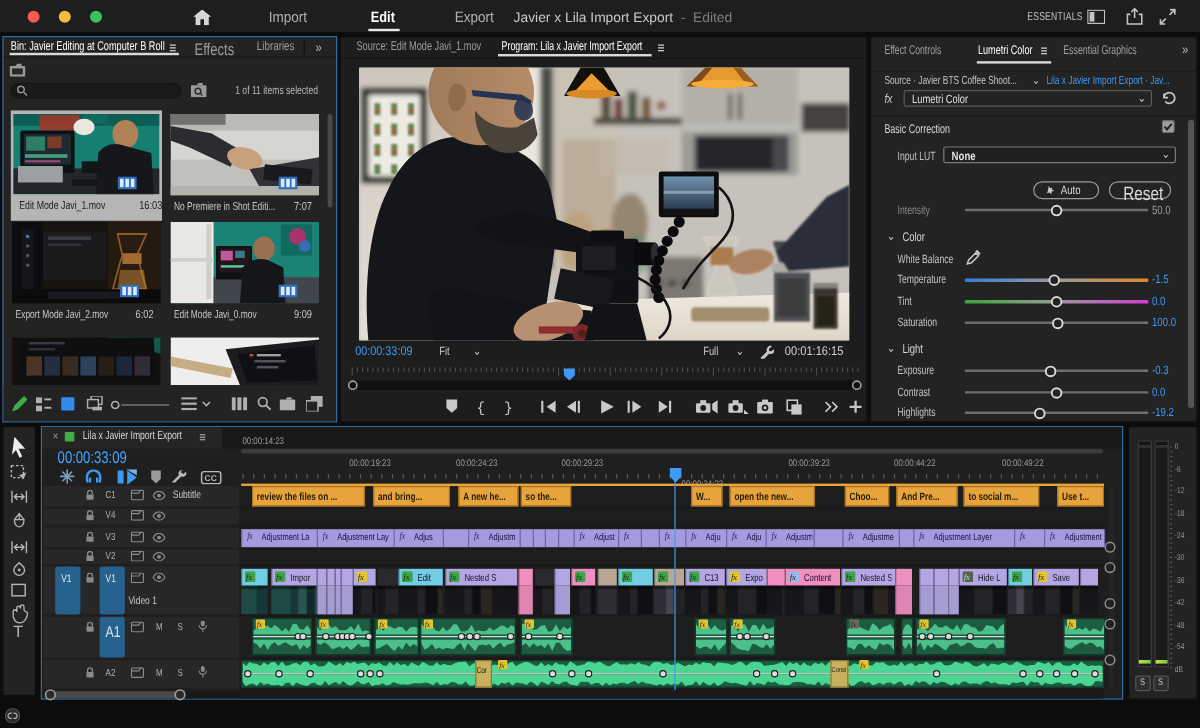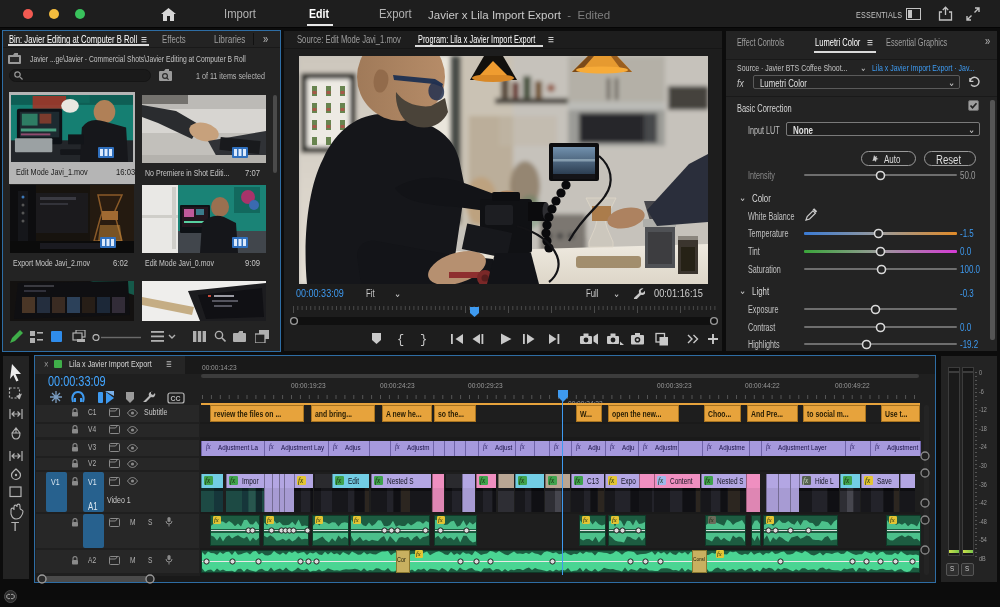--- a/index.html
+++ b/index.html
@@ -29,31 +29,30 @@
 <path d="M4 6H1.5v8h12V6H11" fill="none" stroke="#c3c3c3" stroke-width="1.3"></path>
       <path d="M7.5 9V1.5M4.8 4L7.5 1.2 10.2 4" fill="none" stroke="#c3c3c3" stroke-width="1.3"></path>
     </svg>
 <svg class="abs" style="left:966px;top:7px" width="14" height="14" viewBox="0 0 14 14">
 <path d="M8.5 5.5L13 1M9 1h4v4M5.5 8.5L1 13M1 9v4h4" fill="none" stroke="#c3c3c3" stroke-width="1.4"></path>
     </svg>
 <div class="abs" style="left:2px;top:30px;width:279px;height:322px;background:#232323;border:1px solid #2e6da4"></div>
 <div class="abs txt" style="left:9px;top:34px;font-size:10.5px;color:#ffffff"><span style="display:inline-block;transform:scaleX(0.73);transform-origin:0 0;white-space:nowrap">Bin: Javier Editing at Computer B Roll</span></div>
 <div class="abs" style="left:8px;top:44px;width:141px;height:2px;background:#d9d9d9"></div>
 <div class="abs txt" style="left:141px;top:33px;font-size:13px;color:#cccccc"><span style="display:inline-block;transform:scaleX(0.78);transform-origin:0 0;white-space:nowrap">≡</span></div>
-<div class="abs txt" style="left:162px;top:34px;font-size:10px;color:#9e9e9e"><span style="display:inline-block;transform:scaleX(0.78);transform-origin:0 0;white-space:nowrap">Effects</span></div>
+<div class="abs txt" style="left:162px;top:34px;font-size:14px;color:#9e9e9e"><span style="display:inline-block;transform:scaleX(0.78);transform-origin:0 0;white-space:nowrap">Effects</span></div>
 <div class="abs txt" style="left:214px;top:34px;font-size:10.5px;color:#9e9e9e"><span style="display:inline-block;transform:scaleX(0.78);transform-origin:0 0;white-space:nowrap">Libraries</span></div>
 <div class="abs" style="left:253px;top:33px;width:1px;height:12px;background:#111"></div>
 <div class="abs txt" style="left:263px;top:33px;font-size:12px;color:#b5b5b5"><span style="display:inline-block;transform:scaleX(0.78);transform-origin:0 0;white-space:nowrap">»</span></div>
 <div class="abs" style="left:3px;top:47px;width:277px;height:1px;background:#191919"></div>
 <svg class="abs" style="left:8px;top:53px" width="14" height="11" viewBox="0 0 14 11">
 <rect x="0" y="2" width="13" height="9" rx="1" fill="#9a9a9a"></rect>
       <path d="M0 2L5 2L6.5 0L10 0L10 2Z" fill="#9a9a9a"></path>
       <rect x="2" y="4" width="9" height="5" fill="#2a2a2a"></rect>
     </svg>
-<div class="abs txt" style="left:30px;top:54px;font-size:9.8px;color:#c2c2c2"><span style="display:inline-block;transform:scaleX(0.69);transform-origin:0 0;white-space:nowrap">Javier ...ge\Javier - Commercial Shots\Javier Editing at Computer B Roll</span></div>
 <div class="abs" style="left:9px;top:69px;width:142px;height:13px;background:#1a1a1a;border-radius:7px;border:1px solid #151515"></div>
 <svg class="abs" style="left:14px;top:71px" width="9" height="9" viewBox="0 0 9 9">
 <circle cx="3.5" cy="3.5" r="2.7" fill="none" stroke="#9a9a9a" stroke-width="1.2"></circle>
       <path d="M5.6 5.6L8.5 8.5" stroke="#9a9a9a" stroke-width="1.2"></path>
     </svg>
 <svg class="abs" style="left:159px;top:69px" width="14" height="12" viewBox="0 0 14 12">
 <rect x="0" y="2" width="13" height="10" rx="1" fill="#9a9a9a"></rect>
       <path d="M0 2L5 2L6.5 0L10 0L10 2Z" fill="#9a9a9a"></path>
       <circle cx="6" cy="7" r="2.4" fill="none" stroke="#2a2a2a" stroke-width="1.2"></circle>
       <path d="M7.8 8.8L9.6 10.6" stroke="#2a2a2a" stroke-width="1.2"></path>
@@ -582,21 +581,21 @@
 <div class="abs txt" style="left:748px;top:125px;font-size:10px;color:#c2c2c2"><span style="display:inline-block;transform:scaleX(0.72);transform-origin:0 0;white-space:nowrap">Input LUT</span></div>
 <div class="abs" style="left:786px;top:122px;width:194px;height:14px;background:#1f1f1f;border:1px solid #7a7a7a;border-radius:2px"></div>
 <div class="abs txt" style="left:793px;top:125px;font-size:10px;color:#e0e0e0;font-weight:bold"><span style="display:inline-block;transform:scaleX(0.8);transform-origin:0 0;white-space:nowrap">None</span></div>
 <div class="abs txt" style="left:968px;top:123px;font-size:11px;color:#c2c2c2"><span style="display:inline-block;transform:scaleX(0.78);transform-origin:0 0;white-space:nowrap">⌄</span></div>
 <div class="abs" style="left:861px;top:151px;width:55px;height:15px;border:1px solid #9a9a9a;border-radius:8px"></div>
 <svg class="abs" style="left:869px;top:155px" width="10" height="8" viewBox="0 0 10 8">
       <path d="M0 8L6 2M5 0l1.2 1.8L8 1l-.6 2L9.6 4 7.4 4.6 7 7 5.6 5.4 3.4 6l.8-2Z" fill="#c9c9c9"></path>
     </svg>
 <div class="abs txt" style="left:884px;top:154px;font-size:10px;color:#dcdcdc"><span style="display:inline-block;transform:scaleX(0.8);transform-origin:0 0;white-space:nowrap">Auto</span></div>
 <div class="abs" style="left:924px;top:151px;width:52px;height:15px;border:1px solid #9a9a9a;border-radius:8px"></div>
-<div class="abs txt" style="left:936px;top:154px;font-size:12px;color:#dcdcdc"><span style="display:inline-block;transform:scaleX(0.8);transform-origin:0 0;white-space:nowrap">Reset</span></div>
+<div class="abs txt" style="left:936px;top:154px;font-size:16px;color:#dcdcdc"><span style="display:inline-block;transform:scaleX(0.8);transform-origin:0 0;white-space:nowrap">Reset</span></div>
 <div class="abs txt" style="left:748px;top:170px;font-size:10px;color:#8a8a8a"><span style="display:inline-block;transform:scaleX(0.72);transform-origin:0 0;white-space:nowrap">Intensity</span></div>
 <div class="abs" style="left:804px;top:174px;width:153px;height:2px;background:#6e6e6e;border-radius:1px"></div>
 <svg class="abs" style="left:875px;top:170px" width="11" height="11" viewBox="0 0 11 11">
       <circle cx="5.5" cy="5.5" r="4" fill="#232323" stroke="#d9d9d9" stroke-width="1.6"></circle>
     </svg>
 <div class="abs txt" style="left:960px;top:170px;font-size:10px;color:#9a9a9a"><span style="display:inline-block;transform:scaleX(0.8);transform-origin:0 0;white-space:nowrap">50.0</span></div>
 <div class="abs txt" style="left:739px;top:191px;font-size:11px;color:#c2c2c2"><span style="display:inline-block;transform:scaleX(0.78);transform-origin:0 0;white-space:nowrap">⌄</span></div>
 <div class="abs txt" style="left:752px;top:193px;font-size:10.5px;color:#d6d6d6"><span style="display:inline-block;transform:scaleX(0.75);transform-origin:0 0;white-space:nowrap">Color</span></div>
 <div class="abs txt" style="left:748px;top:211px;font-size:10px;color:#c2c2c2"><span style="display:inline-block;transform:scaleX(0.72);transform-origin:0 0;white-space:nowrap">White Balance</span></div>
 <svg class="abs" style="left:805px;top:208px" width="13" height="13" viewBox="0 0 13 13">
@@ -621,21 +620,21 @@
       <circle cx="5.5" cy="5.5" r="4" fill="#232323" stroke="#d9d9d9" stroke-width="1.6"></circle>
     </svg>
 <div class="abs txt" style="left:960px;top:264px;font-size:10px;color:#3e9af0"><span style="display:inline-block;transform:scaleX(0.8);transform-origin:0 0;white-space:nowrap">100.0</span></div>
 <div class="abs txt" style="left:739px;top:284px;font-size:11px;color:#c2c2c2"><span style="display:inline-block;transform:scaleX(0.78);transform-origin:0 0;white-space:nowrap">⌄</span></div>
 <div class="abs txt" style="left:752px;top:286px;font-size:10.5px;color:#d6d6d6"><span style="display:inline-block;transform:scaleX(0.75);transform-origin:0 0;white-space:nowrap">Light</span></div>
 <div class="abs txt" style="left:748px;top:304px;font-size:10px;color:#c2c2c2"><span style="display:inline-block;transform:scaleX(0.72);transform-origin:0 0;white-space:nowrap">Exposure</span></div>
 <div class="abs" style="left:804px;top:308px;width:153px;height:2px;background:#6e6e6e;border-radius:1px"></div>
 <svg class="abs" style="left:870px;top:304px" width="11" height="11" viewBox="0 0 11 11">
       <circle cx="5.5" cy="5.5" r="4" fill="#232323" stroke="#d9d9d9" stroke-width="1.6"></circle>
     </svg>
-<div class="abs txt" style="left:960px;top:288px;font-size:10px;color:#3e9af0"><span style="display:inline-block;transform:scaleX(0.8);transform-origin:0 0;white-space:nowrap">-0.3</span></div>
+<div class="abs txt" style="left:960px;top:304px;font-size:10px;color:#3e9af0"><span style="display:inline-block;transform:scaleX(0.8);transform-origin:0 0;white-space:nowrap">-0.3</span></div>
 <div class="abs txt" style="left:748px;top:322px;font-size:10px;color:#c2c2c2"><span style="display:inline-block;transform:scaleX(0.72);transform-origin:0 0;white-space:nowrap">Contrast</span></div>
 <div class="abs" style="left:804px;top:326px;width:153px;height:2px;background:#6e6e6e;border-radius:1px"></div>
 <svg class="abs" style="left:875px;top:322px" width="11" height="11" viewBox="0 0 11 11">
       <circle cx="5.5" cy="5.5" r="4" fill="#232323" stroke="#d9d9d9" stroke-width="1.6"></circle>
     </svg>
 <div class="abs txt" style="left:960px;top:322px;font-size:10px;color:#3e9af0"><span style="display:inline-block;transform:scaleX(0.8);transform-origin:0 0;white-space:nowrap">0.0</span></div>
 <div class="abs txt" style="left:748px;top:339px;font-size:10px;color:#c2c2c2"><span style="display:inline-block;transform:scaleX(0.72);transform-origin:0 0;white-space:nowrap">Highlights</span></div>
 <div class="abs" style="left:804px;top:343px;width:153px;height:2px;background:#6e6e6e;border-radius:1px"></div>
 <svg class="abs" style="left:861px;top:339px" width="11" height="11" viewBox="0 0 11 11">
       <circle cx="5.5" cy="5.5" r="4" fill="#232323" stroke="#d9d9d9" stroke-width="1.6"></circle>
@@ -751,21 +750,21 @@
 <rect x="0.5" y="0.5" width="10" height="8" rx="1" fill="none" stroke="#8a8a8a"></rect>
       <path d="M0.5 3h6l2-2.5" fill="none" stroke="#8a8a8a"></path>
     </svg>
 <svg class="abs" style="left:127px;top:477px" width="11" height="8" viewBox="0 0 11 8">
 <path d="M0.5 4C2 1.5 4 0.5 5.5 0.5S9 1.5 10.5 4C9 6.5 7 7.5 5.5 7.5 4 7.5 2 6.5 0.5 4Z" fill="none" stroke="#8a8a8a"></path>
       <circle cx="5.5" cy="4" r="1.6" fill="#8a8a8a"></circle>
     </svg>
 <div class="abs txt" style="left:107px;top:496px;font-size:9px;color:#c9c9c9"><span style="display:inline-block;transform:scaleX(0.78);transform-origin:0 0;white-space:nowrap">Video 1</span></div>
 <div class="abs" style="left:36px;top:514px;width:163px;height:34px;background:#272727"></div>
 <div class="abs" style="left:83px;top:514px;width:21px;height:34px;background:#27618e;border-radius:2px"></div>
-<div class="abs txt" style="left:88px;top:501px;font-size:10px;color:#dce8f2"><span style="display:inline-block;transform:scaleX(0.78);transform-origin:0 0;white-space:nowrap">A1</span></div>
+<div class="abs txt" style="left:88px;top:520px;font-size:13px;color:#dce8f2"><span style="display:inline-block;transform:scaleX(0.78);transform-origin:0 0;white-space:nowrap">A1</span></div>
 <svg class="abs" style="left:71px;top:518px" width="8" height="9" viewBox="0 0 8 9">
 <path d="M2 4V2.6A2 2 0 0 1 6 2.6V4" fill="none" stroke="#8a8a8a" stroke-width="1.1"></path>
       <rect x="1" y="4" width="6" height="4.5" rx="0.8" fill="#8a8a8a"></rect>
     </svg>
 <svg class="abs" style="left:109px;top:518px" width="11" height="9" viewBox="0 0 11 9">
 <rect x="0.5" y="0.5" width="10" height="8" rx="1" fill="none" stroke="#8a8a8a"></rect>
       <path d="M0.5 3h6l2-2.5" fill="none" stroke="#8a8a8a"></path>
     </svg>
 <div class="abs txt" style="left:130px;top:518px;font-size:8.5px;color:#b0b0b0"><span style="display:inline-block;transform:scaleX(0.78);transform-origin:0 0;white-space:nowrap">M</span></div>
 <div class="abs txt" style="left:148px;top:518px;font-size:8.5px;color:#b0b0b0"><span style="display:inline-block;transform:scaleX(0.78);transform-origin:0 0;white-space:nowrap">S</span></div>

